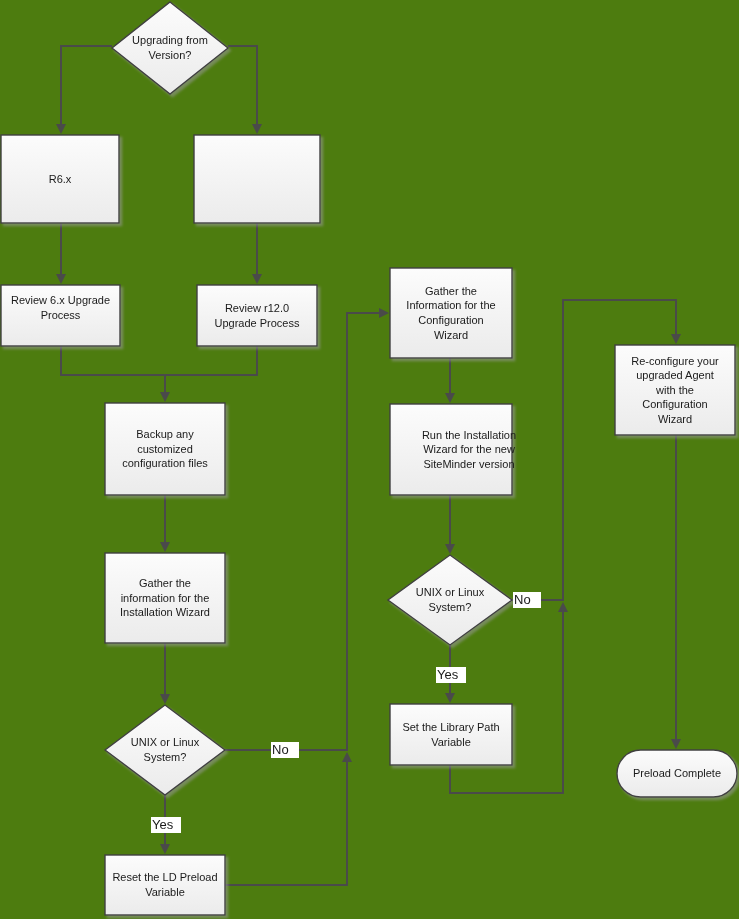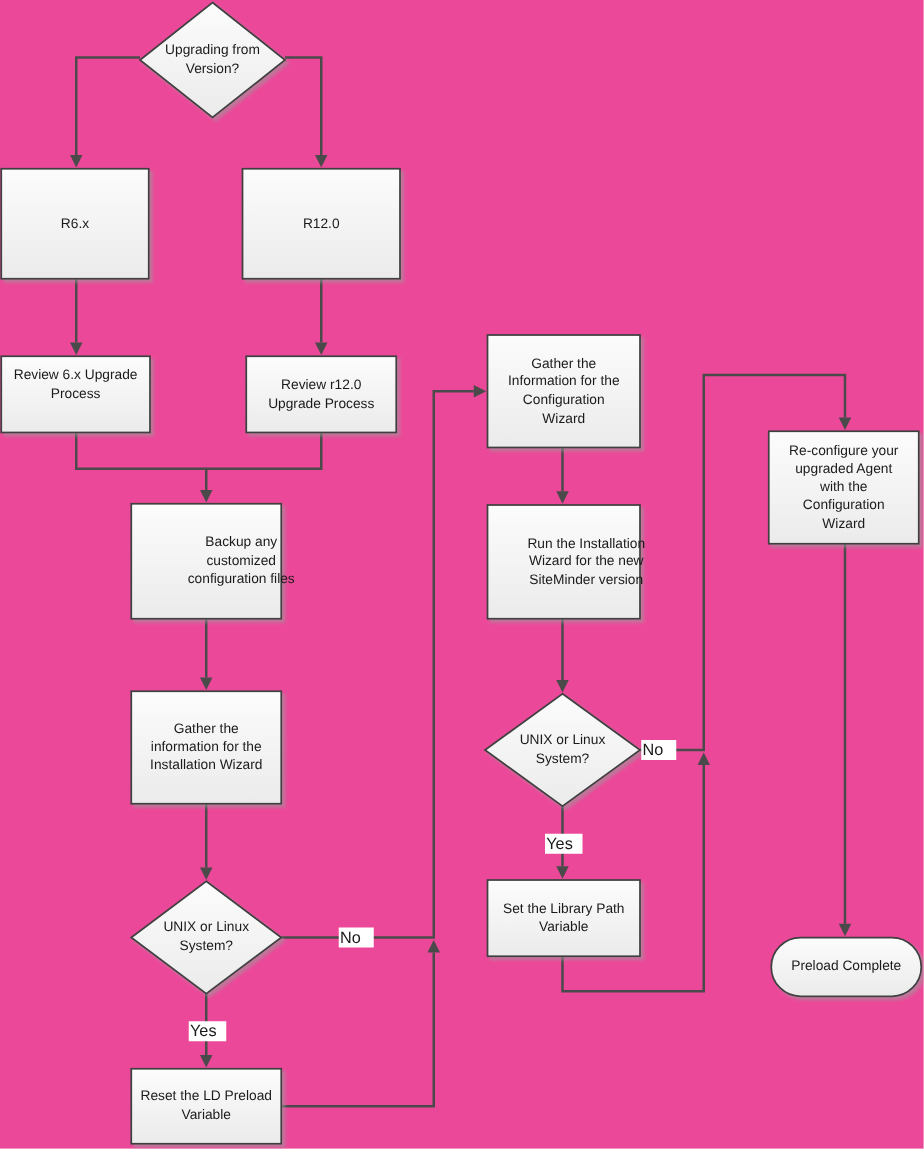--- a/index.html
+++ b/index.html
@@ -1,20 +1,20 @@
 <!DOCTYPE html>
 <html><head>
 <meta charset="utf-8">
 <style>
   html, body { margin: 0; padding: 0; background: #ffffff; }
   .canvas {
     position: relative;
     width: 739px;
     height: 919px;
-    background: #ec4899;
+    background: #4d7c0f;
     font-family: "Liberation Sans", sans-serif;
     overflow: hidden;
   }
   .canvas svg { position: absolute; left: 0; top: 0; }
   .nlabel {
     position: absolute;
     display: flex;
     align-items: center;
     justify-content: center;
     text-align: center;
@@ -134,26 +134,25 @@
       <polygon points="450,555 512,600 450,645 388,600"></polygon>
       <rect x="390" y="704" width="122" height="61"></rect>
       <rect x="615" y="345" width="120" height="90"></rect>
       <rect x="617" y="750" width="120" height="47" rx="23.5" ry="23.5"></rect>
     </g>
   </svg>
 
   <div class="nlabel" style="left:115px;top:6px;width:110px;height:84px;">Upgrading from
 Version?</div>
   <div class="nlabel" style="left:1px;top:135px;width:118px;height:88px;">R6.x</div>
-  <div class="nlabel" style="left:194px;top:135px;width:126px;height:88px;">R12.0</div>
   <div class="nlabel" style="left:1px;top:285px;width:119px;height:46px;">Review 6.x Upgrade
 Process</div>
   <div class="nlabel" style="left:197px;top:285px;width:120px;height:61px;">Review r12.0
 Upgrade Process</div>
-  <div class="nlabel" style="left:105px;top:403px;width:120px;height:92px;margin-left:28px;">Backup any
+  <div class="nlabel" style="left:105px;top:403px;width:120px;height:92px;">Backup any
 customized
 configuration files</div>
   <div class="nlabel" style="left:105px;top:553px;width:120px;height:90px;">Gather the
 information for the
 Installation Wizard</div>
   <div class="nlabel" style="left:105px;top:705px;width:120px;height:90px;">UNIX or Linux
 System?</div>
   <div class="nlabel" style="left:105px;top:855px;width:120px;height:60px;">Reset the LD Preload
 Variable</div>
   <div class="nlabel" style="left:390px;top:268px;width:122px;height:90px;">Gather the

